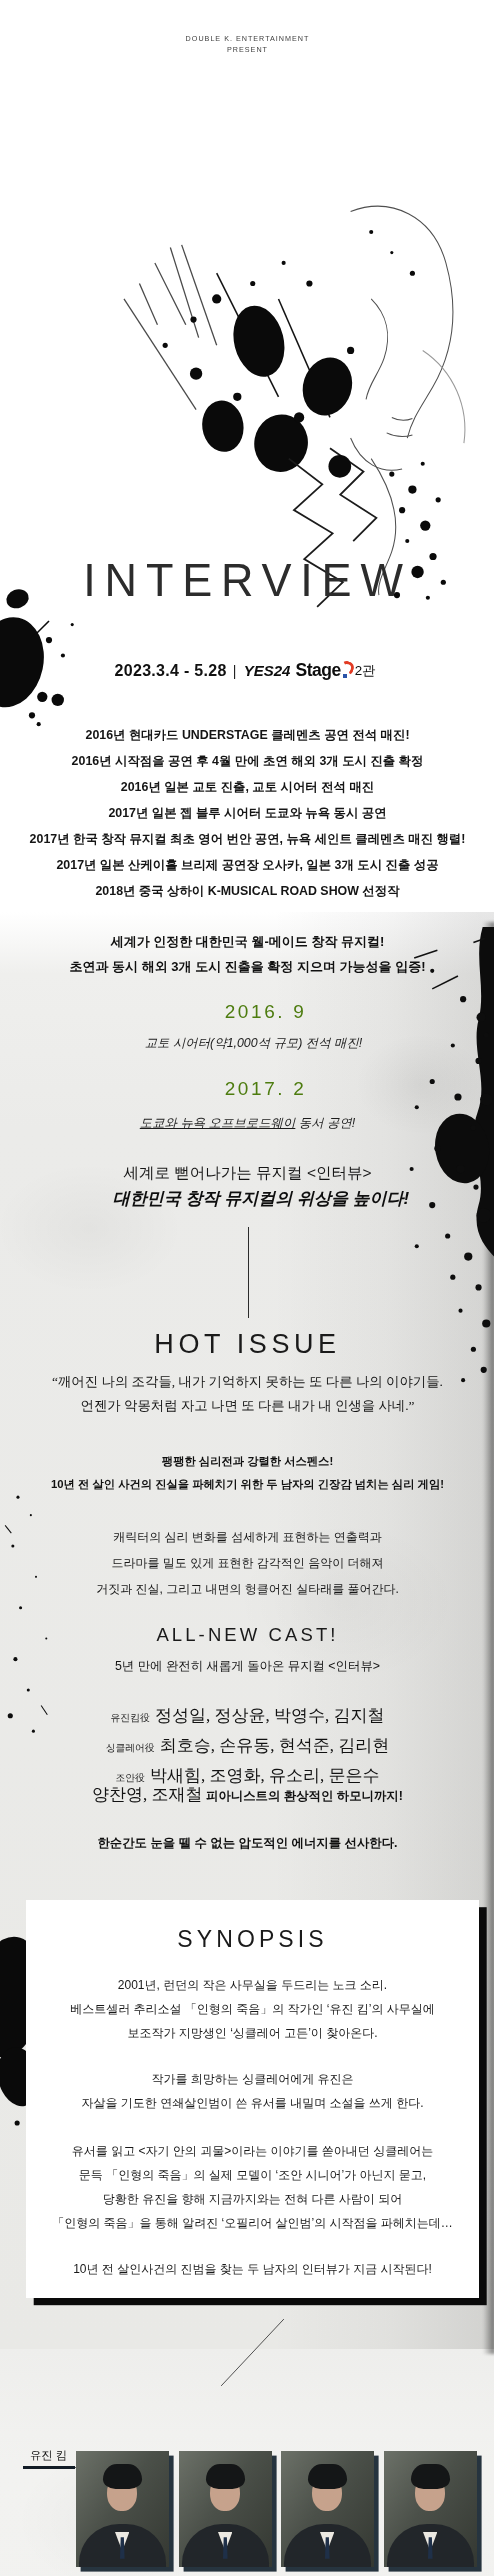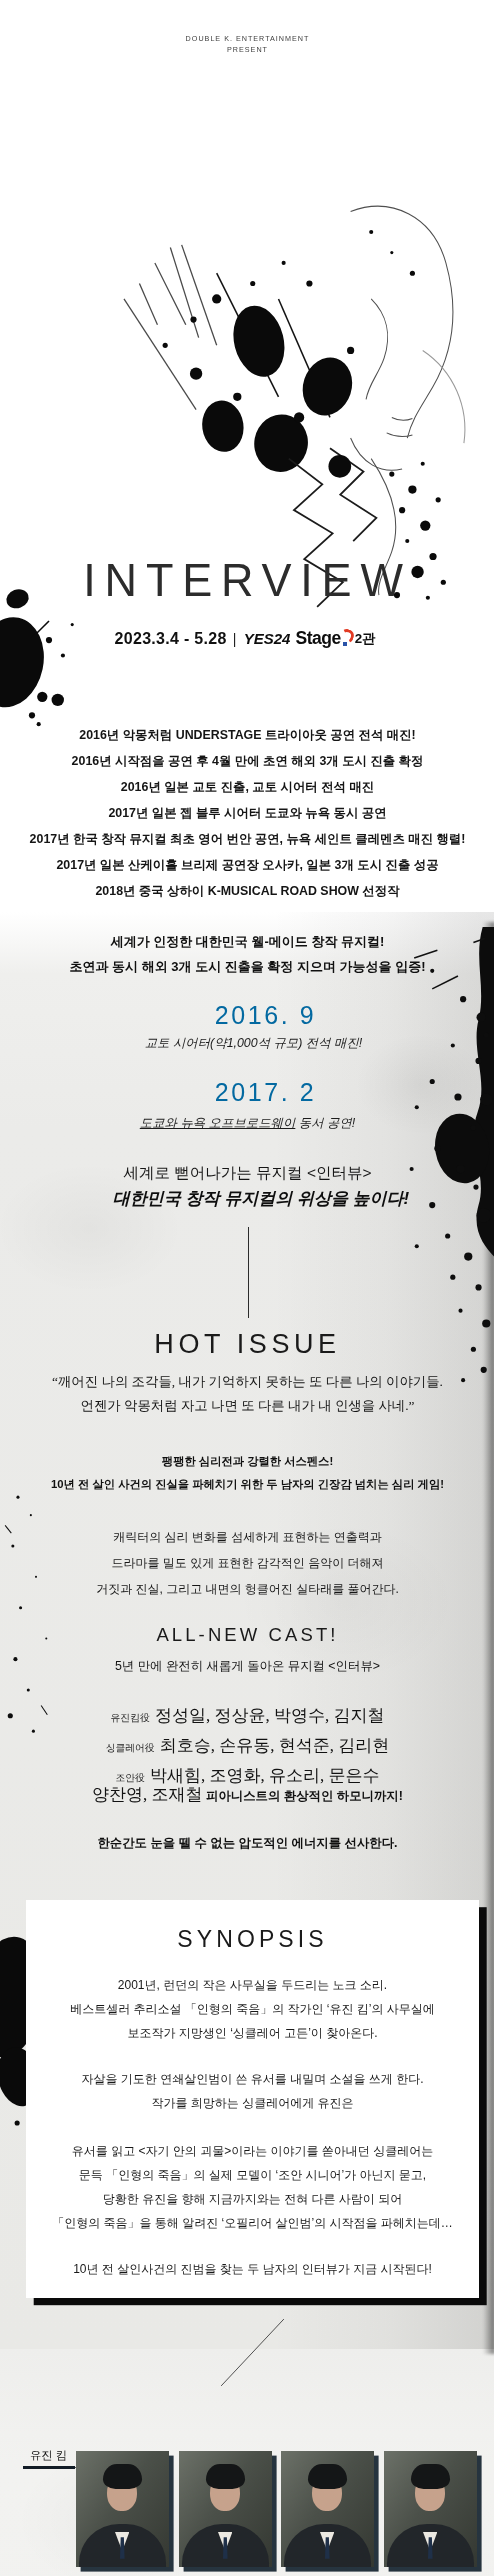--- a/index.html
+++ b/index.html
@@ -20,34 +20,34 @@
     background-image:
       radial-gradient(155px 103px at 25% 30%, rgba(0,0,0,0.03), rgba(0,0,0,0) 70%),
       radial-gradient(134px 113px at 75% 60%, rgba(0,0,0,0.035), rgba(0,0,0,0) 70%),
       linear-gradient(180deg,#eeeeec 0,#f2f2f0 113px,#f1f1ef 100%);}
   .right-strip{right:0;top:922px;width:12.4px;height:1432px;
     background:linear-gradient(90deg,rgba(0,0,0,0),rgba(8,8,8,0.5));filter:blur(1.5px);}
   
   .presenter{top:33px;font-size:7.2px;letter-spacing:1px;line-height:11.3px;color:#3e3e3e;font-weight:500;}
   .main-title{top:554px;font-size:45px;font-weight:400;letter-spacing:8.8px;color:#2c2c2c;
     transform:scaleY(1.04);white-space:nowrap;}
-  .date-row{top:628px;display:flex;justify-content:center;align-items:center;width:490px;}
+  .date-row{top:660px;display:flex;justify-content:center;align-items:center;width:490px;}
   .date-range{font-weight:800;font-size:16px;letter-spacing:0.3px;color:#111;}
   .date-sep{font-weight:300;font-size:14px;margin:0 7.2px 0 6.2px;color:#222;}
   .yes24{font-weight:800;font-style:italic;font-size:15px;margin-right:5.2px;color:#0d0d0d;}
   .stage-word{font-weight:800;font-size:17.5px;letter-spacing:-0.5px;color:#0d0d0d;}
   .stage-bang{position:relative;display:inline-block;width:9.3px;height:17.5px;margin-left:0.5px;}
   .bang-arc{position:absolute;left:-1.5px;top:-0.5px;width:7.7px;height:7.7px;border:3.1px solid #e23b24;
     border-left-color:transparent;border-bottom-color:transparent;border-radius:50%;transform:rotate(18deg);}
   .bang-dot{position:absolute;left:1.5px;bottom:1.5px;width:4.1px;height:4.1px;background:#2a53a8;}
-  .hall{font-weight:700;font-size:13.4px;margin-left:4.1px;color:#0d0d0d;}
+  .hall{font-weight:400;font-size:13.4px;margin-left:4.1px;color:#0d0d0d;}
   
   .achv{top:722px;font-size:12.4px;font-weight:700;line-height:26px;color:#151515;}
   .hl{top:929px;font-size:13px;font-weight:700;line-height:25px;color:#101010;}
-  .ms-date{font-size:25px;letter-spacing:2.6px;color:#0369a1;margin-left:36px;}
+  .ms-date{font-size:19px;letter-spacing:2.6px;color:#4d7c0f;margin-left:36px;}
   .ms-desc{font-size:12.4px;font-style:italic;color:#1b1b1b;}
   .ms-desc .u{text-decoration:underline;}
   .tag1{top:1163px;font-size:15.5px;color:#161616;}
   .tag2{top:1187px;font-size:17px;font-weight:700;font-style:italic;color:#0e0e0e;padding-left:27px;}
   .vline{left:248px;top:1227px;width:0.5px;height:91px;background:#2b2b2b;}
   .sec-title{font-weight:400;color:#1a1a1a;}
   .hot-title{top:1329px;font-size:27px;letter-spacing:4.6px;}
   .quote{top:1370px;font-family:"Liberation Serif","DejaVu Serif",serif;font-size:13.4px;line-height:24px;color:#141414;}
   .pts{top:1450px;font-size:11.3px;font-weight:700;line-height:23px;color:#101010;}
   .desc3{top:1524px;font-size:12px;line-height:26px;color:#161616;}
@@ -183,21 +183,21 @@
     <span class="yes24">YES24</span>
     <span class="stage-word">Stage</span>
     <span class="stage-bang">
       <span class="bang-arc"></span>
       <span class="bang-dot"></span>
     </span>
     <span class="hall">2관</span>
   </div>
 
   <div class="abs ctr achv">
-    <div>2016년 악몽처럼 UNDERSTAGE 트라이아웃 공연 전석 매진!</div>
+    <div>2016년 현대카드 UNDERSTAGE 클레멘츠 공연 전석 매진!</div>
     <div>2016년 시작점을 공연 후 4월 만에 초연 해외 3개 도시 진출 확정</div>
     <div>2016년 일본 교토 진출, 교토 시어터 전석 매진</div>
     <div>2017년 일본 젭 블루 시어터 도쿄와 뉴욕 동시 공연</div>
     <div>2017년 한국 창작 뮤지컬 최초 영어 번안 공연, 뉴욕 세인트 클레멘츠 매진 행렬!</div>
     <div>2017년 일본 산케이홀 브리제 공연장 오사카, 일본 3개 도시 진출 성공</div>
     <div>2018년 중국 상하이 K-MUSICAL ROAD SHOW 선정작</div>
   </div>
 
   <div class="abs ctr hl">
     <div>세계가 인정한 대한민국 웰-메이드 창작 뮤지컬!</div>
@@ -320,22 +320,22 @@
   </svg>
 
   <div class="abs syn-box">
     <div class="abs ctr sec-title syn-title">SYNOPSIS</div>
     <div class="abs syn-p" style="top:73px;">
       <div>2001년, 런던의 작은 사무실을 두드리는 노크 소리.</div>
       <div>베스트셀러 추리소설 「인형의 죽음」의 작가인 ‘유진 킴’의 사무실에</div>
       <div>보조작가 지망생인 ‘싱클레어 고든’이 찾아온다.</div>
     </div>
     <div class="abs syn-p" style="top:167px;">
+      <div>작가를 희망하는 싱클레어에게 유진은</div>
       <div>자살을 기도한 연쇄살인범이 쓴 유서를 내밀며 소설을 쓰게 한다.</div>
-      <div>작가를 희망하는 싱클레어에게 유진은</div>
     </div>
     <div class="abs syn-p" style="top:239px;">
       <div>유서를 읽고 &lt;자기 안의 괴물&gt;이라는 이야기를 쏟아내던 싱클레어는</div>
       <div>문득 「인형의 죽음」의 실제 모델이 ‘조안 시니어’가 아닌지 묻고,</div>
       <div>당황한 유진을 향해 지금까지와는 전혀 다른 사람이 되어</div>
       <div>「인형의 죽음」을 통해 알려진 ‘오필리어 살인범’의 시작점을 파헤치는데…</div>
     </div>
     <div class="abs syn-p" style="top:357px;">
       <div>10년 전 살인사건의 진범을 찾는 두 남자의 인터뷰가 지금 시작된다!</div>
     </div>

